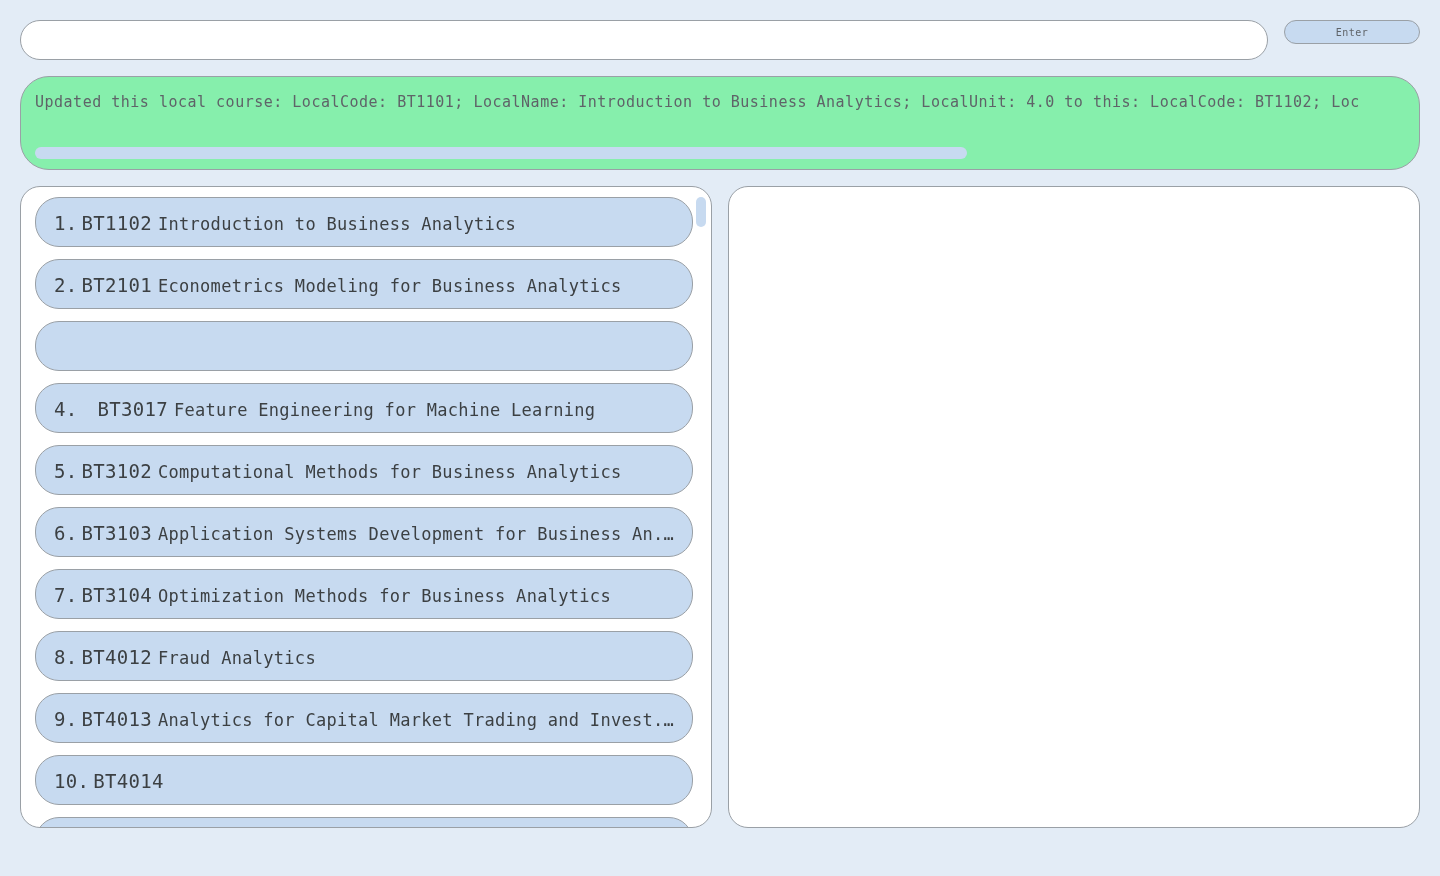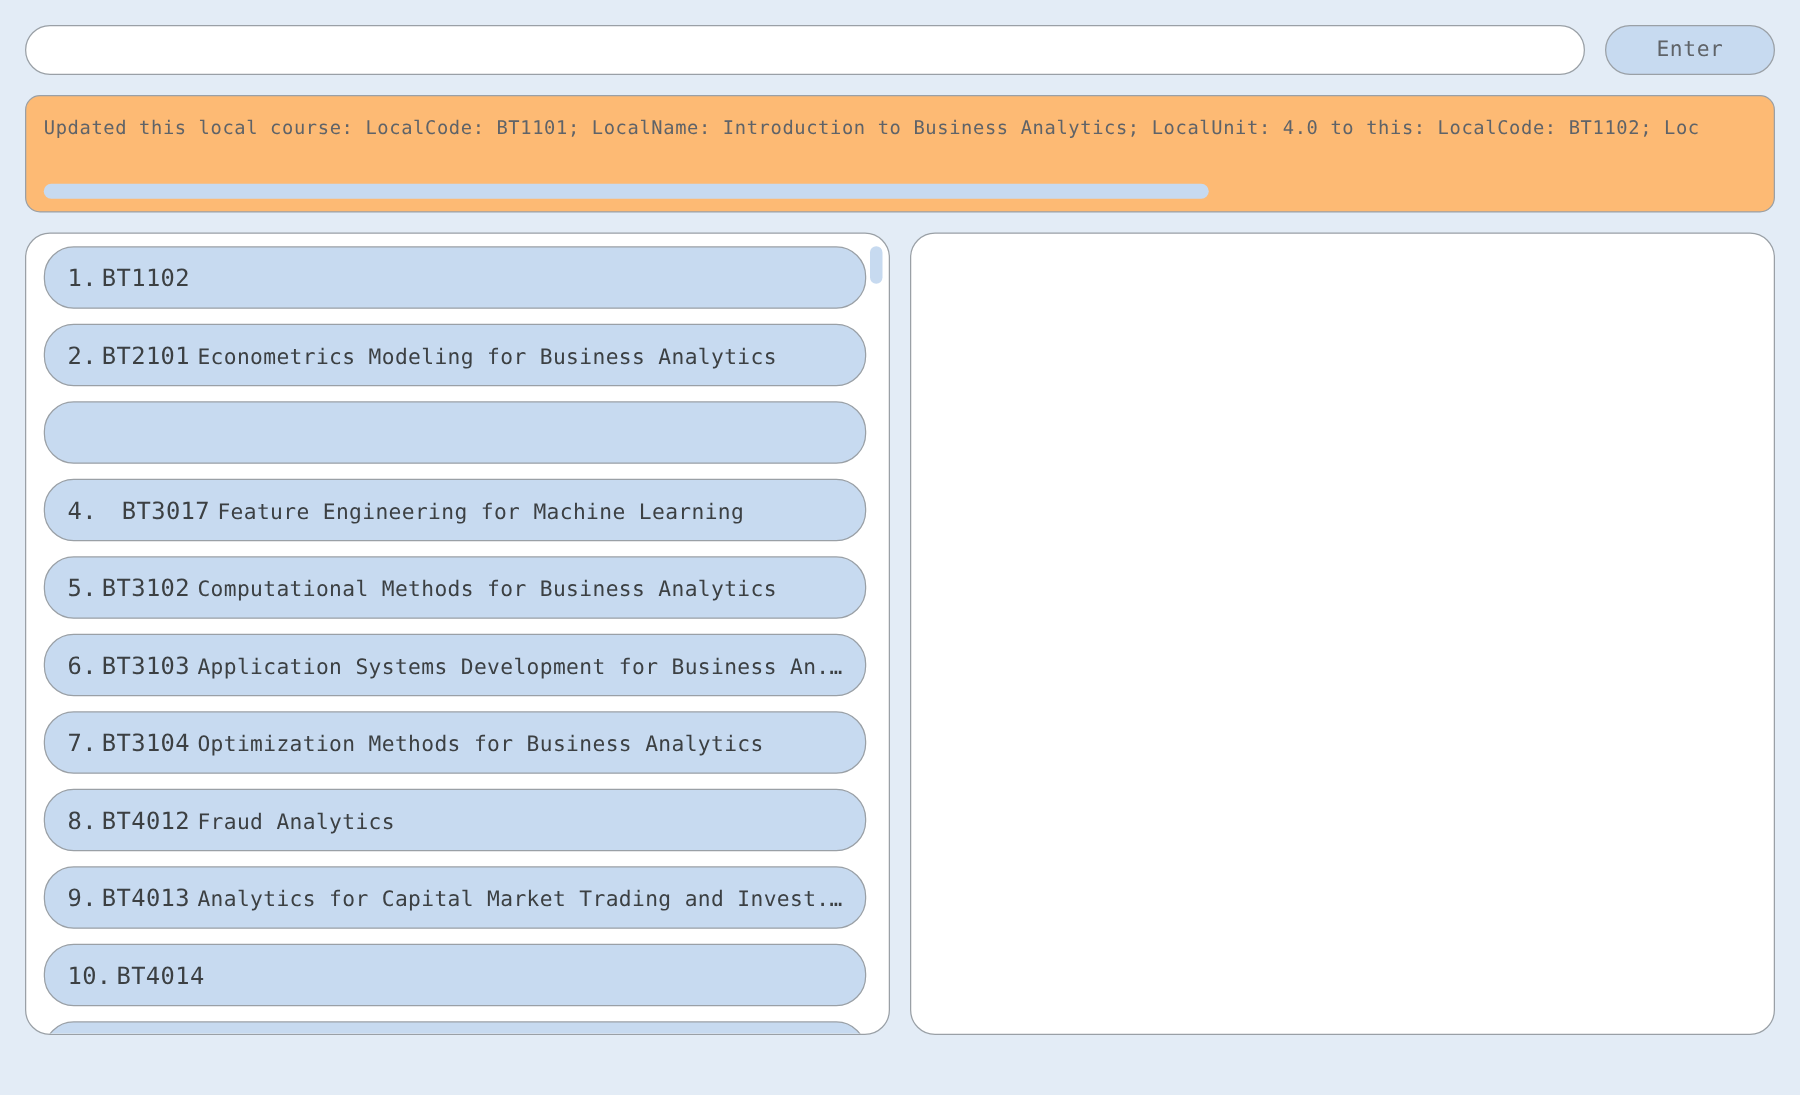--- a/index.html
+++ b/index.html
@@ -27,36 +27,36 @@
       border: 1px solid #9aa0a6;
       border-radius: 20px;
       padding: 0 18px;
       font-family: monospace;
       font-size: 15px;
       color: #5f6368;
       outline: none;
     }
     .enter-button {
       width: 136px;
-      height: 40px;
-      background: #c7daf0;
-      border: 1px solid #9aa0a6;
-      border-radius: 20px;
-      font-family: monospace;
-      font-size: 17px;
+      height: 24px;
+      background: #c7daf0;
+      border: 1px solid #9aa0a6;
+      border-radius: 20px;
+      font-family: monospace;
+      font-size: 10px;
       color: #5f6368;
       cursor: pointer;
       letter-spacing: 0.5px;
     }
     .status-panel {
       width: 100%;
       height: 94px;
-      background: #fdba74;
-      border: 1px solid #9aa0a6;
-      border-radius: 12px;
+      background: #86efac;
+      border: 1px solid #9aa0a6;
+      border-radius: 29px;
       padding: 16px 14px 10px 14px;
       margin-bottom: 16px;
       display: flex;
       flex-direction: column;
       justify-content: space-between;
       overflow: hidden;
     }
     .status-text {
       font-family: monospace;
       font-size: 15px;
@@ -161,20 +161,21 @@
   </div>
 </div>
 
 <div class="columns">
   <div class="left-panel">
     <div class="course-list-wrap">
       <div class="course-list" id="course-list">
           <div class="course-card">
             <span class="course-index-code">1.</span>
             <span class="course-index-code" style="margin-left: 4px;">BT1102</span>
+            <span class="course-title">Introduction to Business Analytics</span>
           </div>
           <div class="course-card">
             <span class="course-index-code">2.</span>
             <span class="course-index-code" style="margin-left: 4px;">BT2101</span>
             <span class="course-title">Econometrics Modeling for Business Analytics</span>
           </div>
           <div class="course-card">
             <span class="course-index-code">3.</span>
             <span class="course-index-code" style="margin-left: 4px; margin-top: 44px;">BT2102</span>
           </div>

